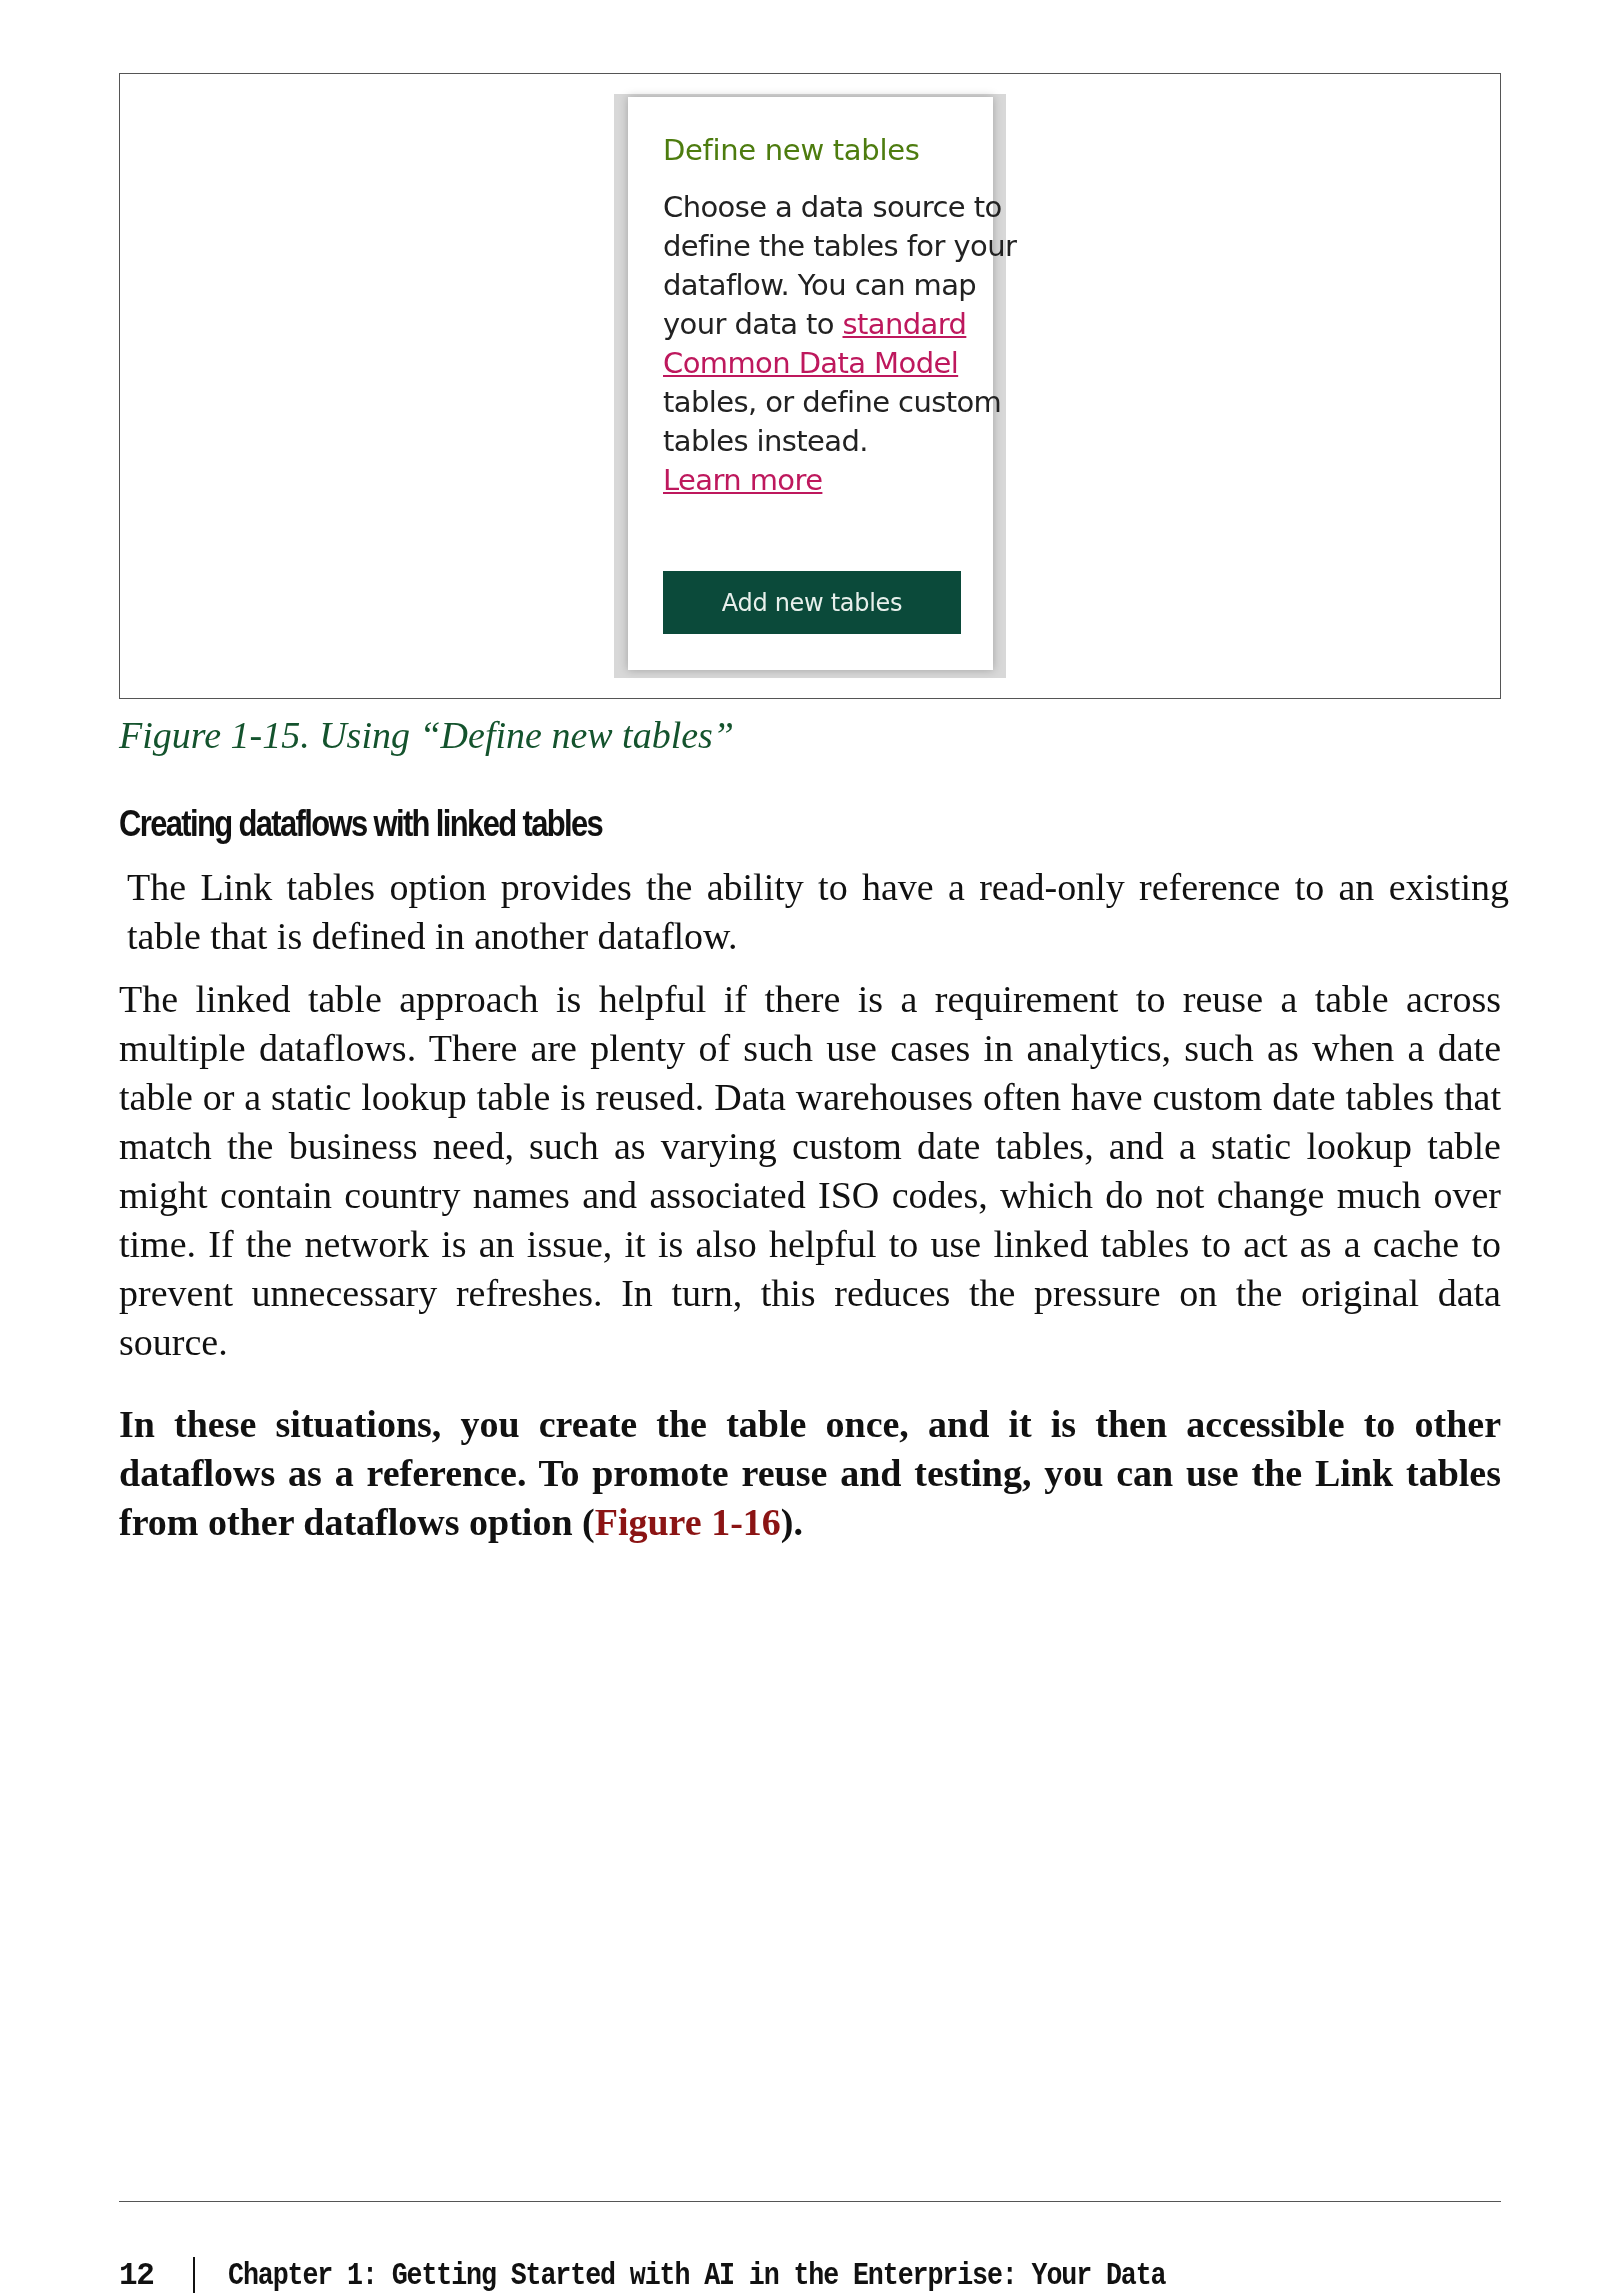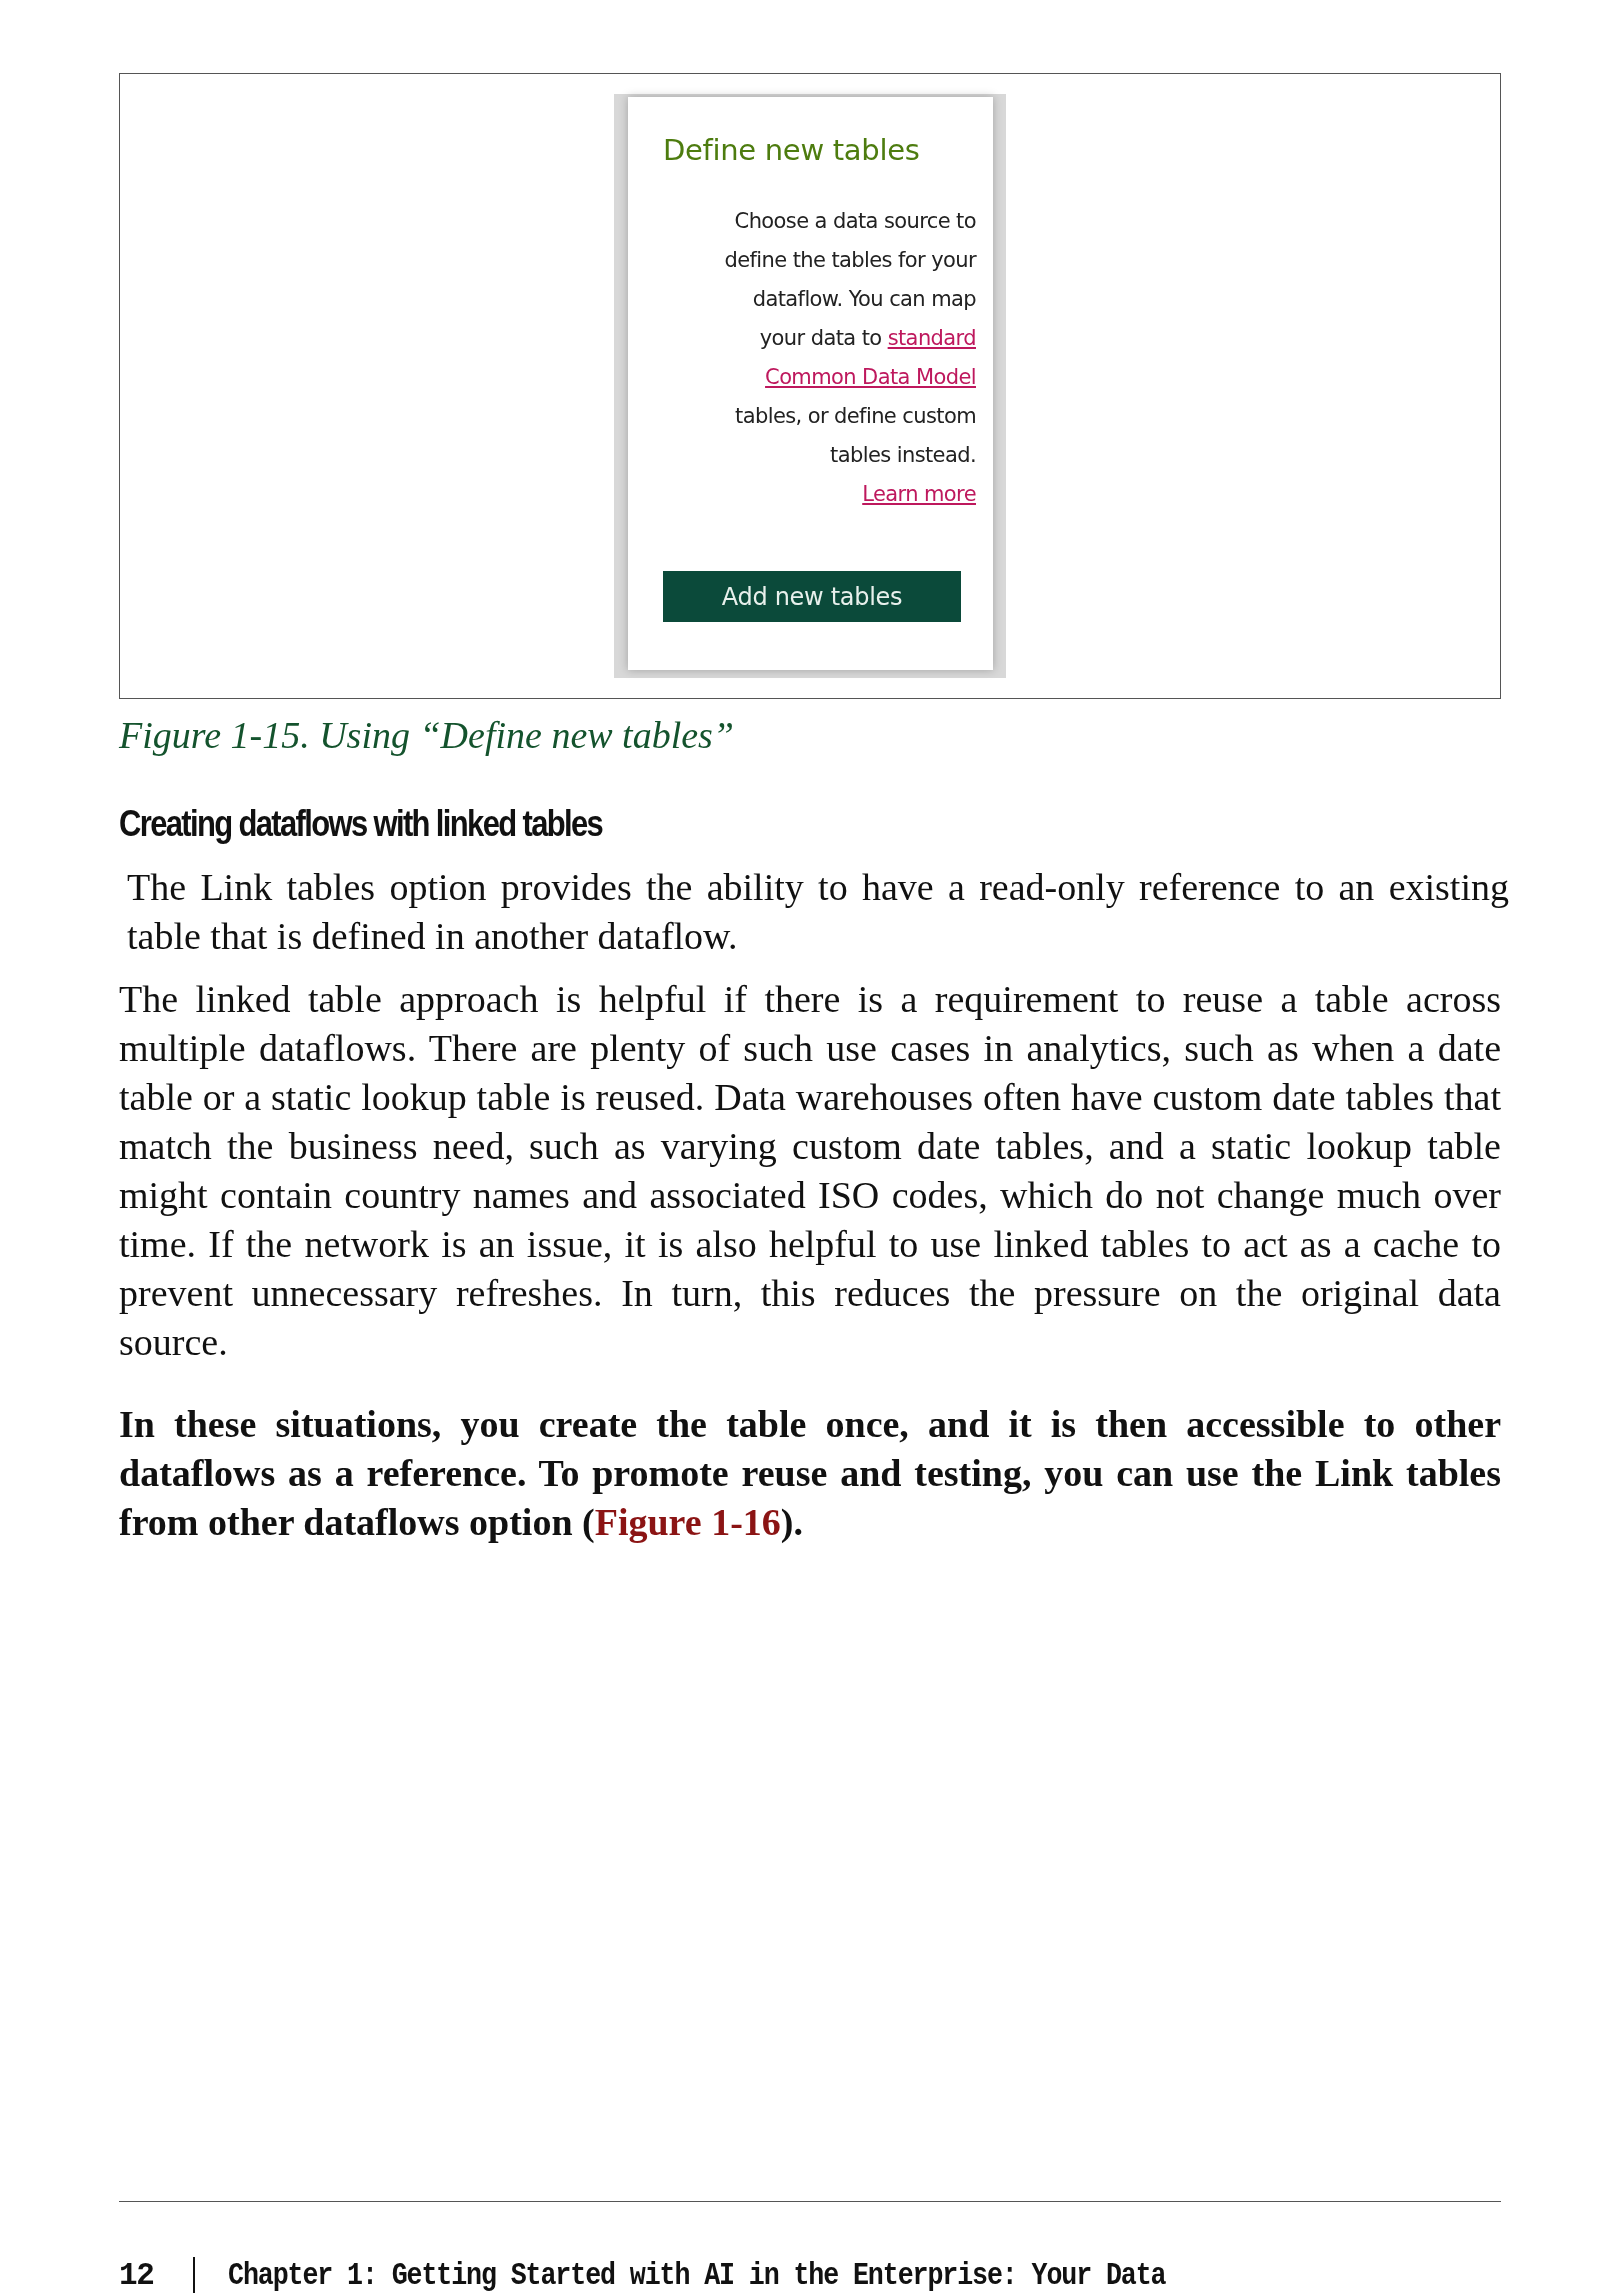--- a/index.html
+++ b/index.html
@@ -15,29 +15,28 @@
   .card {
     position: absolute; left: 628px; top: 97px; width: 365px; height: 573px;
     background: #fff; box-shadow: 0 0 8.8px rgba(0,0,0,0.25);
   }
   .card-title {
     position: absolute; left: 663px; top: 133px;
     font-family: "DejaVu Sans", sans-serif; font-weight: normal; font-size: 29px; color: #4d7c0f;
     letter-spacing: -0.3px; white-space: nowrap;
   }
   .card-body {
-    position: absolute; left: 663px; top: 202px; width: 313px;
-    font-family: "DejaVu Sans", sans-serif; font-size: 21px; line-height: 39px; color: #222;
+    position: absolute; left: 663px; top: 188px; width: 313px;
+    font-family: "DejaVu Sans", sans-serif; font-size: 29px; line-height: 39px; color: #222;
     letter-spacing: -0.6px;
-    text-align: right;
   }
   .card-body .line { display: block; white-space: nowrap; }
   .card-body a { color: #be185d; text-decoration: underline; }
   .card-button {
-    position: absolute; left: 663px; top: 571px; width: 298px; height: 51px;
+    position: absolute; left: 663px; top: 571px; width: 298px; height: 63px;
     background: #0b4a3a; color: #e8f0ec; border: none;
     font-family: "DejaVu Sans", sans-serif; font-size: 24px; letter-spacing: -0.3px;
     display: flex; align-items: center; justify-content: center; cursor: pointer;
   }
   .caption {
     position: absolute; left: 119px; top: 713px;
     font-family: "Liberation Serif", serif; font-style: italic; font-size: 38px; color: #14532d;
     white-space: nowrap;
   }
   .section-heading {

